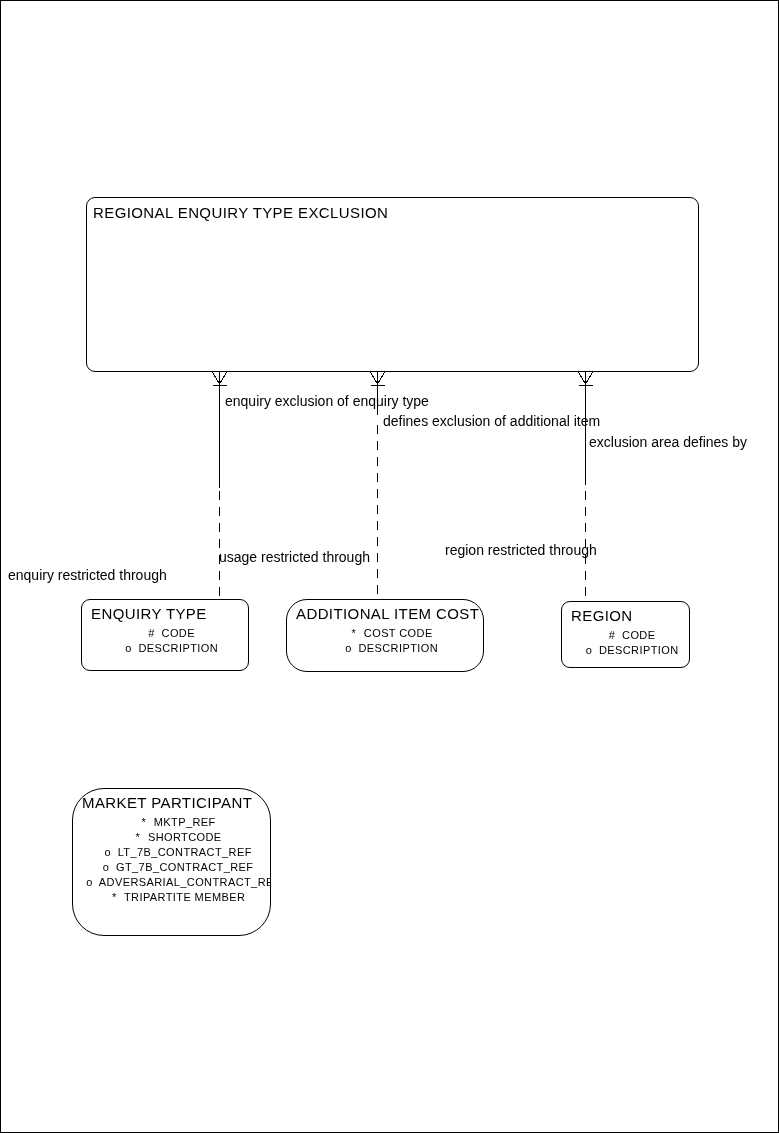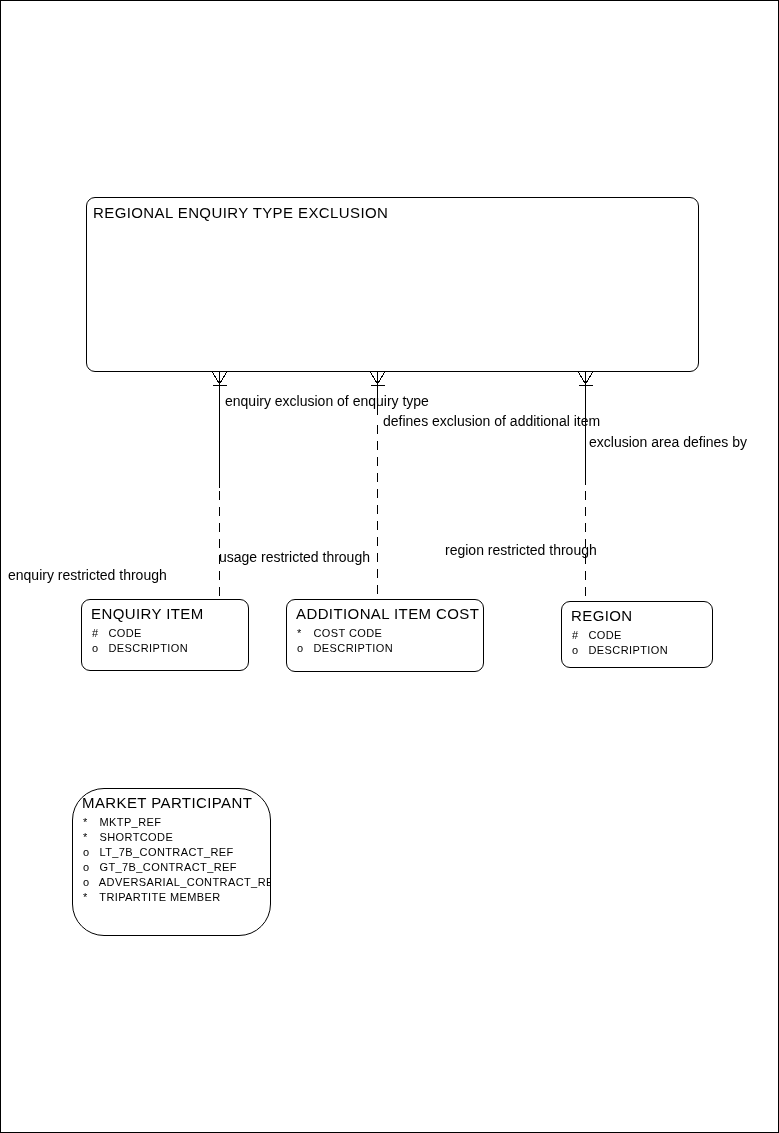--- a/index.html
+++ b/index.html
@@ -38,20 +38,21 @@
     line-height: 16px;
     letter-spacing: 0.4px;
     margin: 6px 0 0 9px;
     white-space: nowrap;
   }
   .entity-big .entity-title {
     margin: 7px 0 0 6px;
   }
   .attr-list {
     margin: 4px 0 0 10px;
+    text-align: center;
   }
   .attr-row {
     font-size: 11px;
     line-height: 15px;
     height: 15px;
     letter-spacing: 0.4px;
     white-space: nowrap;
   }
   .attr-prefix {
     display: inline-block;
@@ -59,22 +60,22 @@
   }
   .rel-label {
     position: absolute;
     font-size: 14px;
     line-height: 16px;
     white-space: nowrap;
   }
   
   #box-retx  { left: 85px;  top: 196px; width: 613px; height: 175px; }
   #box-enq   { left: 80px;  top: 598px; width: 168px; height: 72px; }
-  #box-aico  { left: 285px; top: 598px; width: 198px; height: 73px; }
-  #box-reg   { left: 560px; top: 600px; width: 152px; height: 67px; }
+  #box-aico  { left: 285px; top: 598px; width: 198px; height: 73px; border-radius: 21px; }
+  #box-reg   { left: 560px; top: 600px; width: 129px; height: 67px; }
   #box-mktp  { left: 71px;  top: 787px; width: 199px; height: 148px; border-radius: 32px; }
 
   #lbl-rel1-top { left: 224px; top: 392px; }
   #lbl-rel2-top { left: 382px; top: 412px; }
   #lbl-rel3-top { left: 588px; top: 433px; }
   #lbl-rel3-bot { left: 404px; top: 541px; margin-left: 40px; }
   #lbl-rel2-bot { left: 197px; top: 548px; margin-left: 21px; }
   #lbl-rel1-bot { left: 7px;  top: 566px; }
 </style>
 </head>
@@ -98,21 +99,21 @@
       <path d="M584.5 385 L584.5 484"></path>
       <path stroke-dasharray="9 7" d="M584.5 490 L584.5 600"></path>
     </g>
   </svg>
 
   <div class="entity entity-big" id="box-retx">
     <div class="entity-title">REGIONAL ENQUIRY TYPE EXCLUSION</div>
   </div>
 
   <div class="entity" id="box-enq">
-    <div class="entity-title">ENQUIRY ITEM</div>
+    <div class="entity-title">ENQUIRY TYPE</div>
     <div class="attr-list">
       <div class="attr-row">
         <span class="attr-prefix">#</span>
         <span class="attr-name">CODE</span>
       </div>
       <div class="attr-row">
         <span class="attr-prefix">o</span>
         <span class="attr-name">DESCRIPTION</span>
       </div>
     </div>

